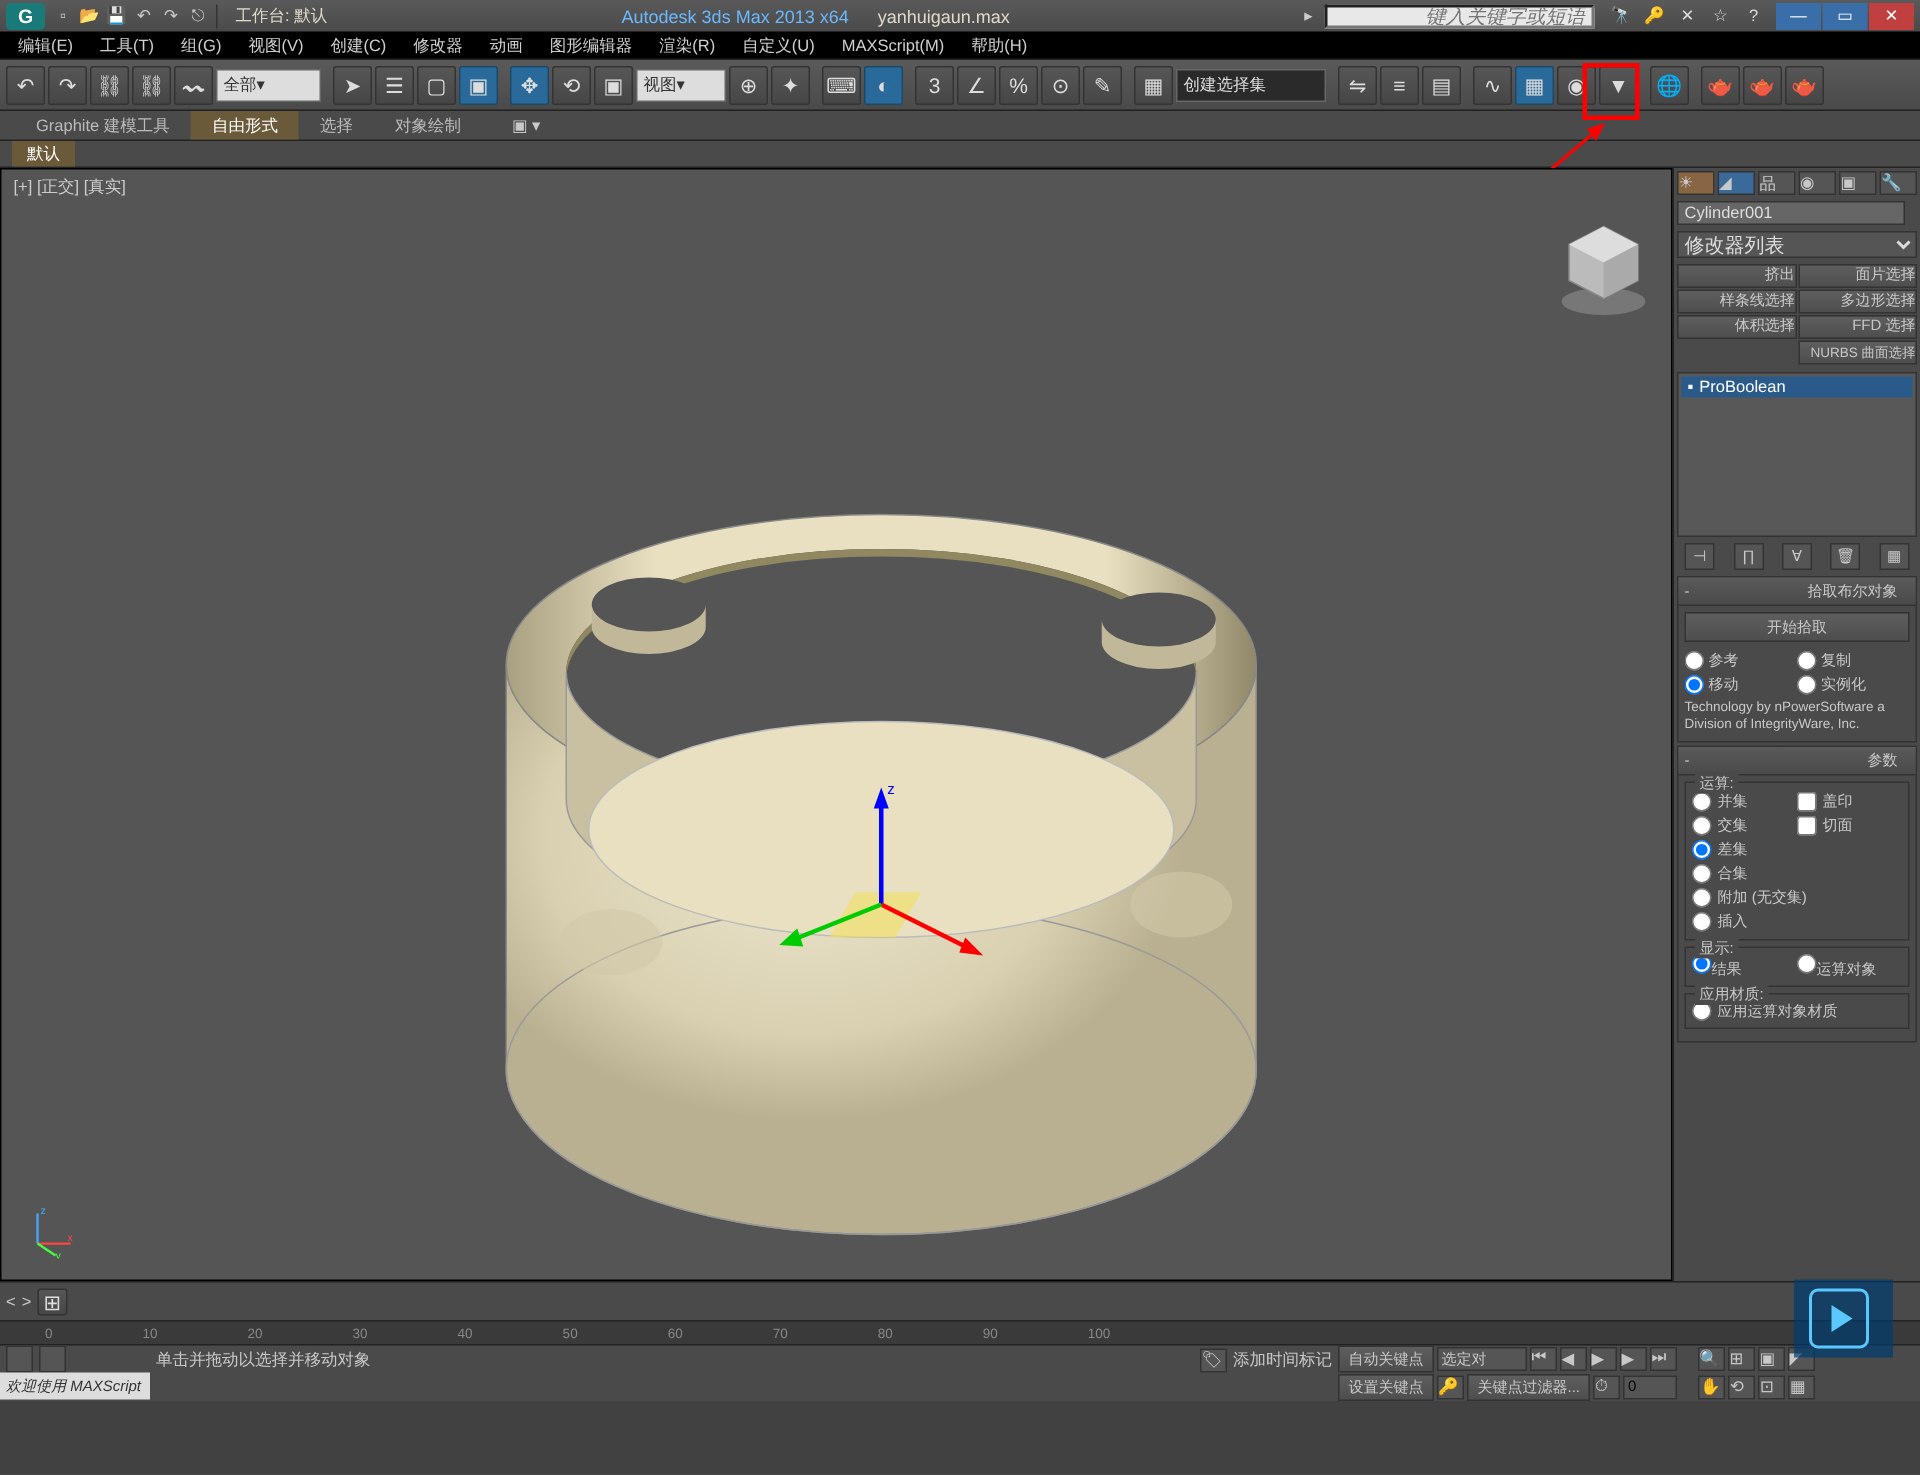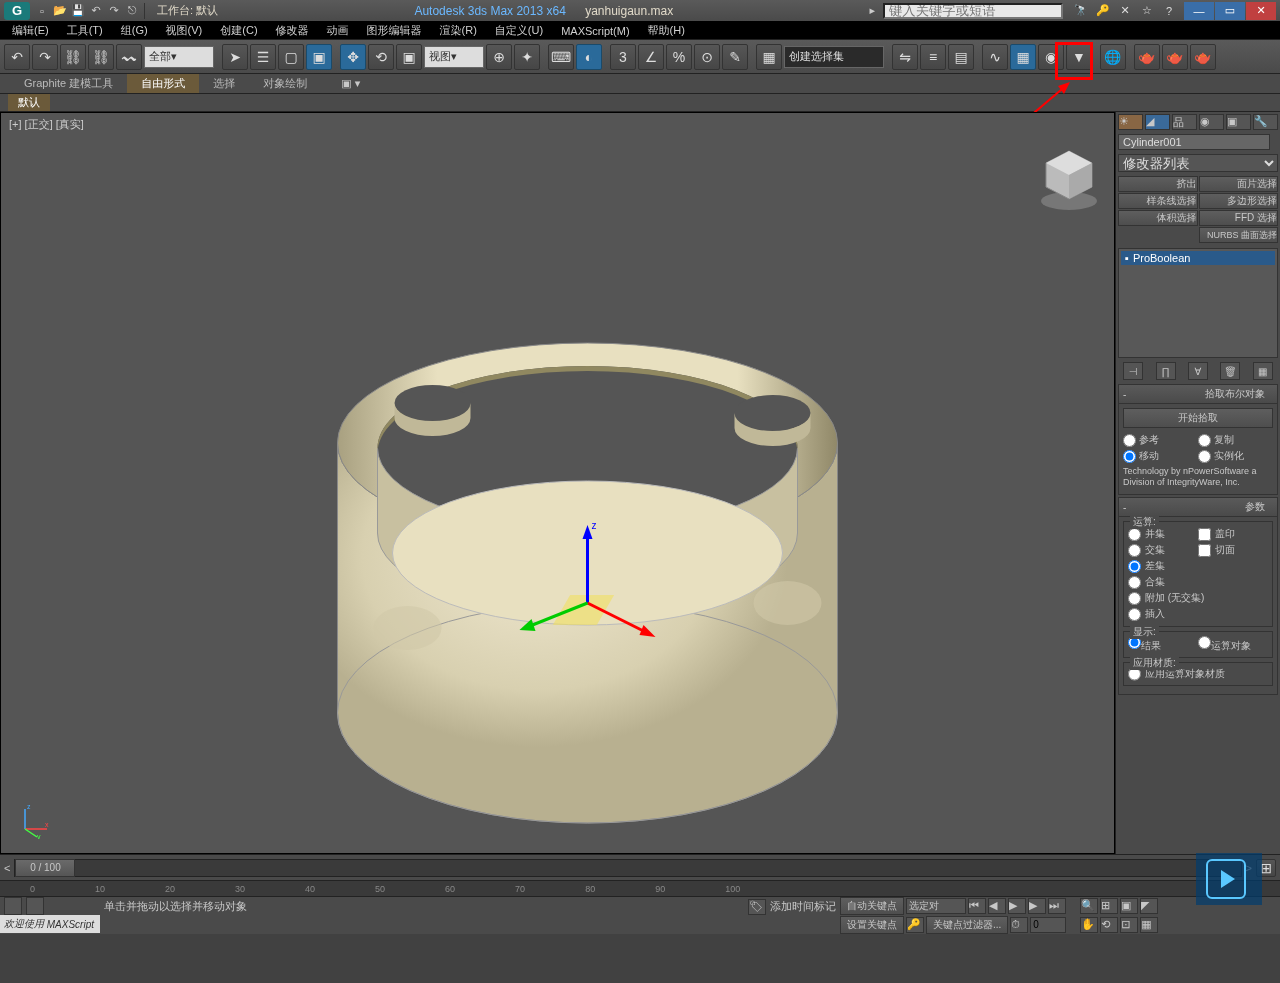--- a/index.html
+++ b/index.html
@@ -7,21 +7,21 @@
 
 
 .titlebar { height: 22px; background: linear-gradient(#5a5a5a,#4a4a4a); display: flex; align-items: center; padding: 0 4px; border-bottom:1px solid #000;}
 .titlebar .maxicon { width: 26px; height: 18px; background:#1a7a7a; border-radius:3px; display:flex;align-items:center;justify-content:center;color:#fff;font-weight:bold;font-size:13px;margin-right:4px;}
 .titlebar .quick { display:flex; gap:2px; }
 .titlebar .quick span { width:16px;height:16px;display:flex;align-items:center;justify-content:center;color:#ccc; }
 .titlebar .ws { margin-left:8px; color:#e0d9c8; }
 .titlebar .apptitle { flex:1; text-align:center; color:#6bb8ff; font-size:12px;}
 .titlebar .file { color:#e0d9c8; margin-left:6px;}
 .titlebar .sep { width:1px;height:16px;background:#333;margin:0 4px;}
-.titlebar .search { width:180px;height:16px;background:#e8e8e8;color:#a21caf;padding:0 4px;margin-left:6px;}
+.titlebar .search { width:180px;height:16px;background:#e8e8e8;color:#a21caf;font-style:italic;padding:0 4px;margin-left:6px;text-align:right;}
 .titlebar .righticons { display:flex;gap:6px;margin-left:10px;margin-right:6px;}
 .titlebar .righticons span { width:16px;height:16px;color:#ddd;display:flex;align-items:center;justify-content:center;}
 .titlebar .winctrls { display:flex; }
 .titlebar .winctrls div { width:30px;height:18px;display:flex;align-items:center;justify-content:center;background:#3a6ea8;color:#fff;margin-left:1px;}
 .titlebar .winctrls .close { background:#c04040;}
 
 
 .menubar { height:18px; background:#000000; display:flex; align-items:center; gap:2px; padding:0 4px;border-bottom:1px solid #222;}
 .menubar span { padding:0 8px; color:#d0d0d0; cursor:default;}
 
@@ -85,21 +85,21 @@
 .statusbar { height:38px;background:#4a4a4a;border-top:1px solid #222;display:flex;}
 .statusleft { width:100px;display:flex;flex-direction:column;font-style:italic;}
 .statusleft div { display:flex;align-items:center;padding:1px 4px;height:18px;}
 .statusmid { flex:1;display:flex;flex-direction:column;}
 .statusmid .r1 { display:flex;align-items:center;height:19px;gap:4px;padding:0 4px;}
 .statusmid .r2 { display:flex;align-items:center;height:19px;gap:4px;padding:0 4px;}
 .coordgrp { display:flex;align-items:center;gap:1px;}
 .coordgrp span { font-size:10px;}
 .coordgrp input { width:70px;height:14px;background:#555;color:#ddd;border:1px solid #333;font-size:10px;padding:0 2px;}
 .sicon { width:18px;height:16px;background:#555;border:1px solid #333;}
-.statusright { width:440px;display:flex;flex-direction:column;}
+.statusright { width:388px;display:flex;flex-direction:column;}
 .statusright .r1 { display:flex;align-items:center;height:19px;gap:2px;}
 .statusright .r2 { display:flex;align-items:center;height:19px;gap:2px;}
 .autokeybtn { background:linear-gradient(#5e5e5e,#4e4e4e);border:1px solid #333;padding:1px 6px;font-size:10px;}
 .seldrop { background:#555;border:1px solid #333;height:16px;width:60px;font-size:10px;padding:0 2px;}
 
 
 .watermark { position:absolute; right:18px; bottom:78px; display:flex; align-items:center; gap:10px; background:rgba(0,60,110,0.7);padding:6px 16px 6px 10px;}
 .watermark .play { width:40px;height:40px;border:2px solid #5ac8ff;border-radius:6px;display:flex;align-items:center;justify-content:center;}
 .watermark .play::after { content:"";border-left:14px solid #5ac8ff;border-top:9px solid transparent;border-bottom:9px solid transparent;margin-left:3px;}
 .watermark .wt { display:flex;flex-direction:column;}
@@ -441,23 +441,20 @@
               </label>
         </div>
       </div>
     </div>
     </div>
   </div>
 </div>
 
 <div class="timeline">
   <span>&lt;</span>
-  <div class="timeslider">
-    <div class="thumb">0 / 100</div>
-  </div>
   <span>&gt;</span>
   <div class="tbtn" style="width:20px;height:18px">⊞</div>
 </div>
 <div class="trackbar">
   <span>0</span>
   <span>10</span>
   <span>20</span>
   <span>30</span>
   <span>40</span>
   <span>50</span>

